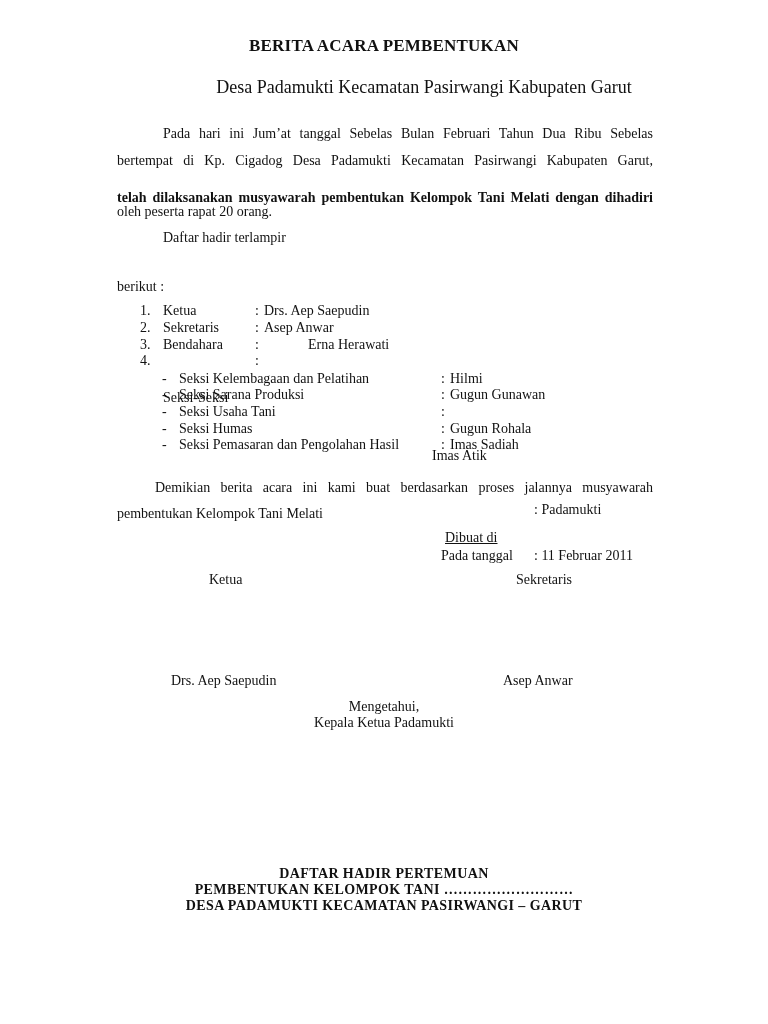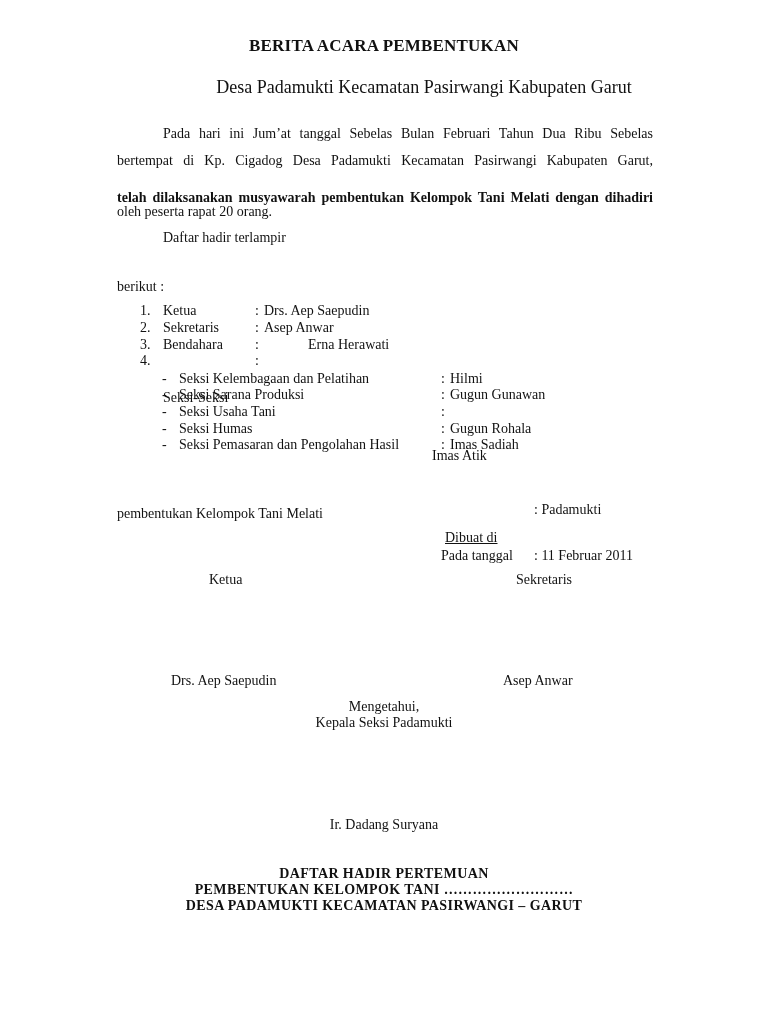--- a/index.html
+++ b/index.html
@@ -77,32 +77,32 @@
     <div class="abs list" style="left:179px; top:421px;">Seksi Humas</div>
     <div class="abs list" style="left:441px; top:421px;">:</div>
     <div class="abs list" style="left:450px; top:421px;">Gugun Rohala</div>
 
     <div class="abs list" style="left:162px; top:437px;">-</div>
     <div class="abs list" style="left:179px; top:437px;">Seksi Pemasaran dan Pengolahan Hasil</div>
     <div class="abs list" style="left:441px; top:437px;">:</div>
     <div class="abs list" style="left:450px; top:437px;">Imas Sadiah</div>
   </div>
 
+  <div class="justify-line" style="top:480px; left:155px; width:498px;">Demikian berita acara ini kami buat berdasarkan proses jalannya musyawarah</div>
   <div class="justify-line last" style="top:506px;">pembentukan Kelompok Tani Melati</div>
 
   <div class="abs body" style="left:445px; top:530px;text-decoration:underline;">Dibuat di</div>
   <div class="abs body" style="left:534px; top:502px;">: Padamukti</div>
   <div class="abs body" style="left:441px; top:548px;">Pada tanggal</div>
   <div class="abs body" style="left:534px; top:548px;">: 11 Februar 2011</div>
 
   <div class="abs body" style="left:209px; top:572px;">Ketua</div>
   <div class="abs body" style="left:516px; top:572px;">Sekretaris</div>
   <div class="abs body" style="left:171px; top:673px;">Drs. Aep Saepudin</div>
   <div class="abs body" style="left:503px; top:673px;">Asep Anwar</div>
 
   <div class="center body" style="top:699px;">Mengetahui,</div>
-  <div class="center body" style="top:715px;">Kepala Seksi Padamukti</div>
-  <div class="center body" style="top:817px;">Ir. Dadang Suryana</div>
+  <div class="center body" style="top:715px;">Kepala Ketua Padamukti</div>
 
   <div class="center t2" style="top:866px;">DAFTAR HADIR PERTEMUAN</div>
   <div class="center t2" style="top:882px;">PEMBENTUKAN KELOMPOK TANI ………………………</div>
   <div class="center t2" style="top:898px;">DESA PADAMUKTI KECAMATAN PASIRWANGI – GARUT</div>
 </div>
 
 </body></html>

